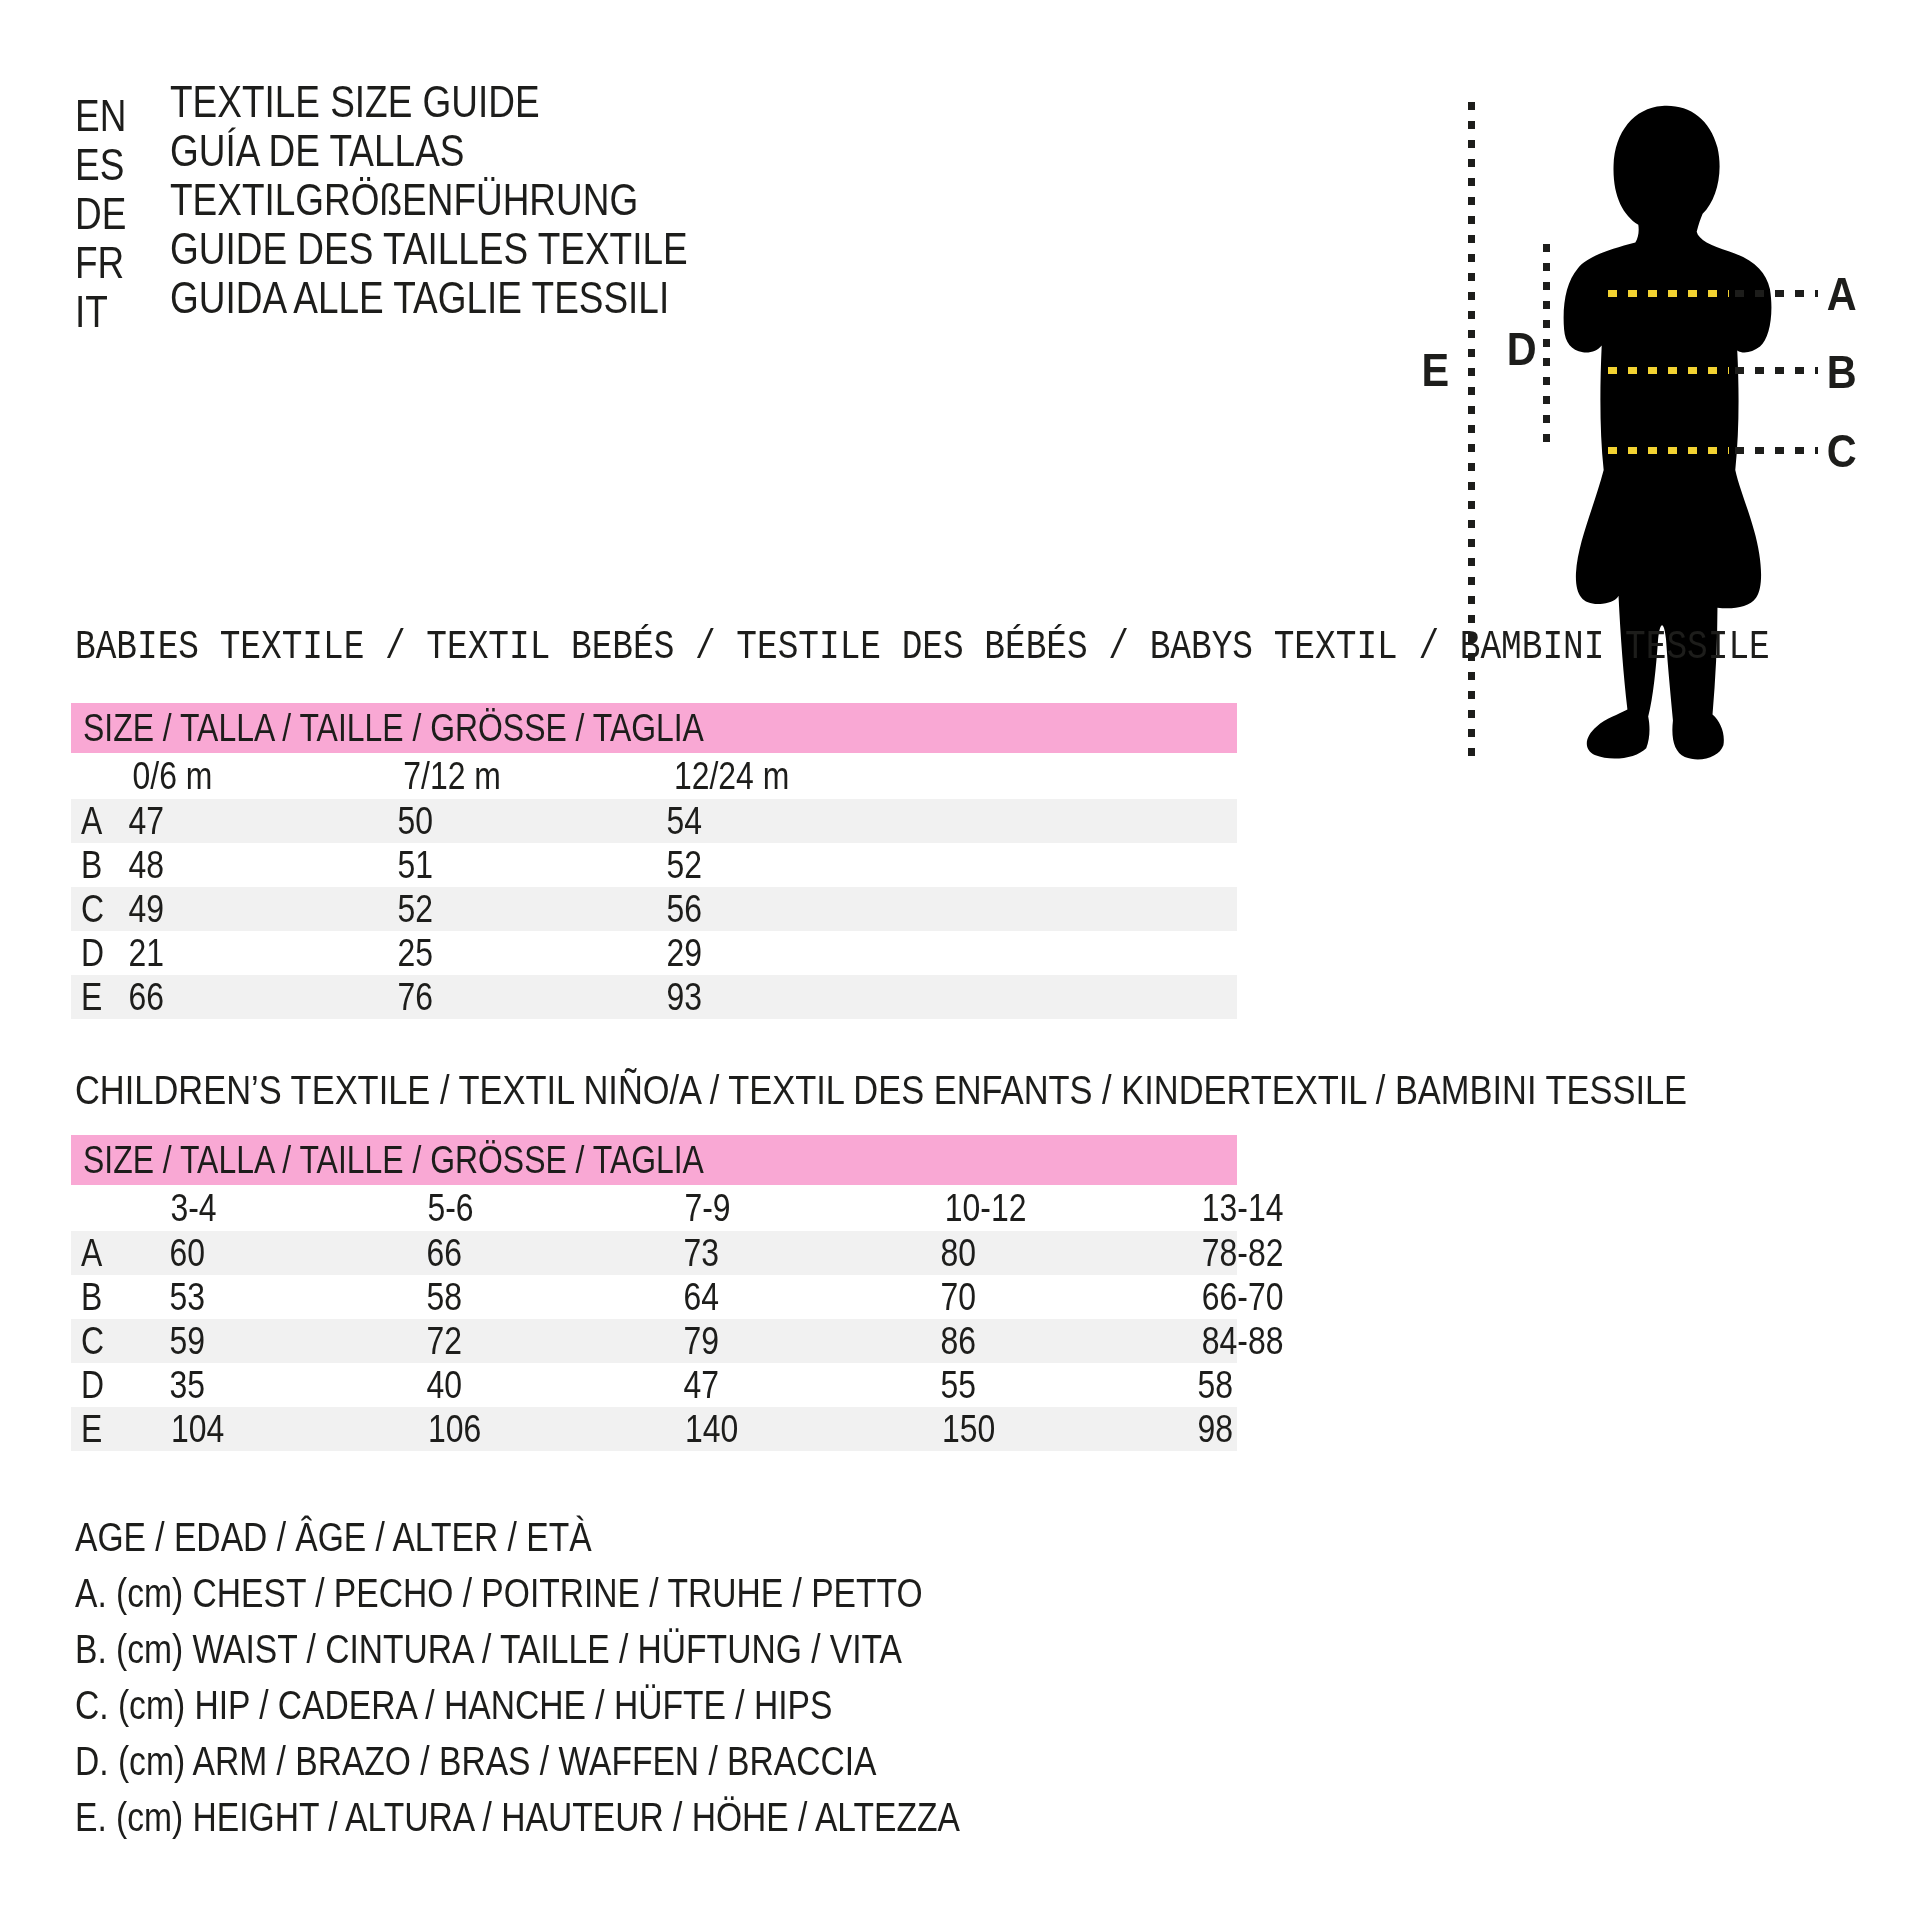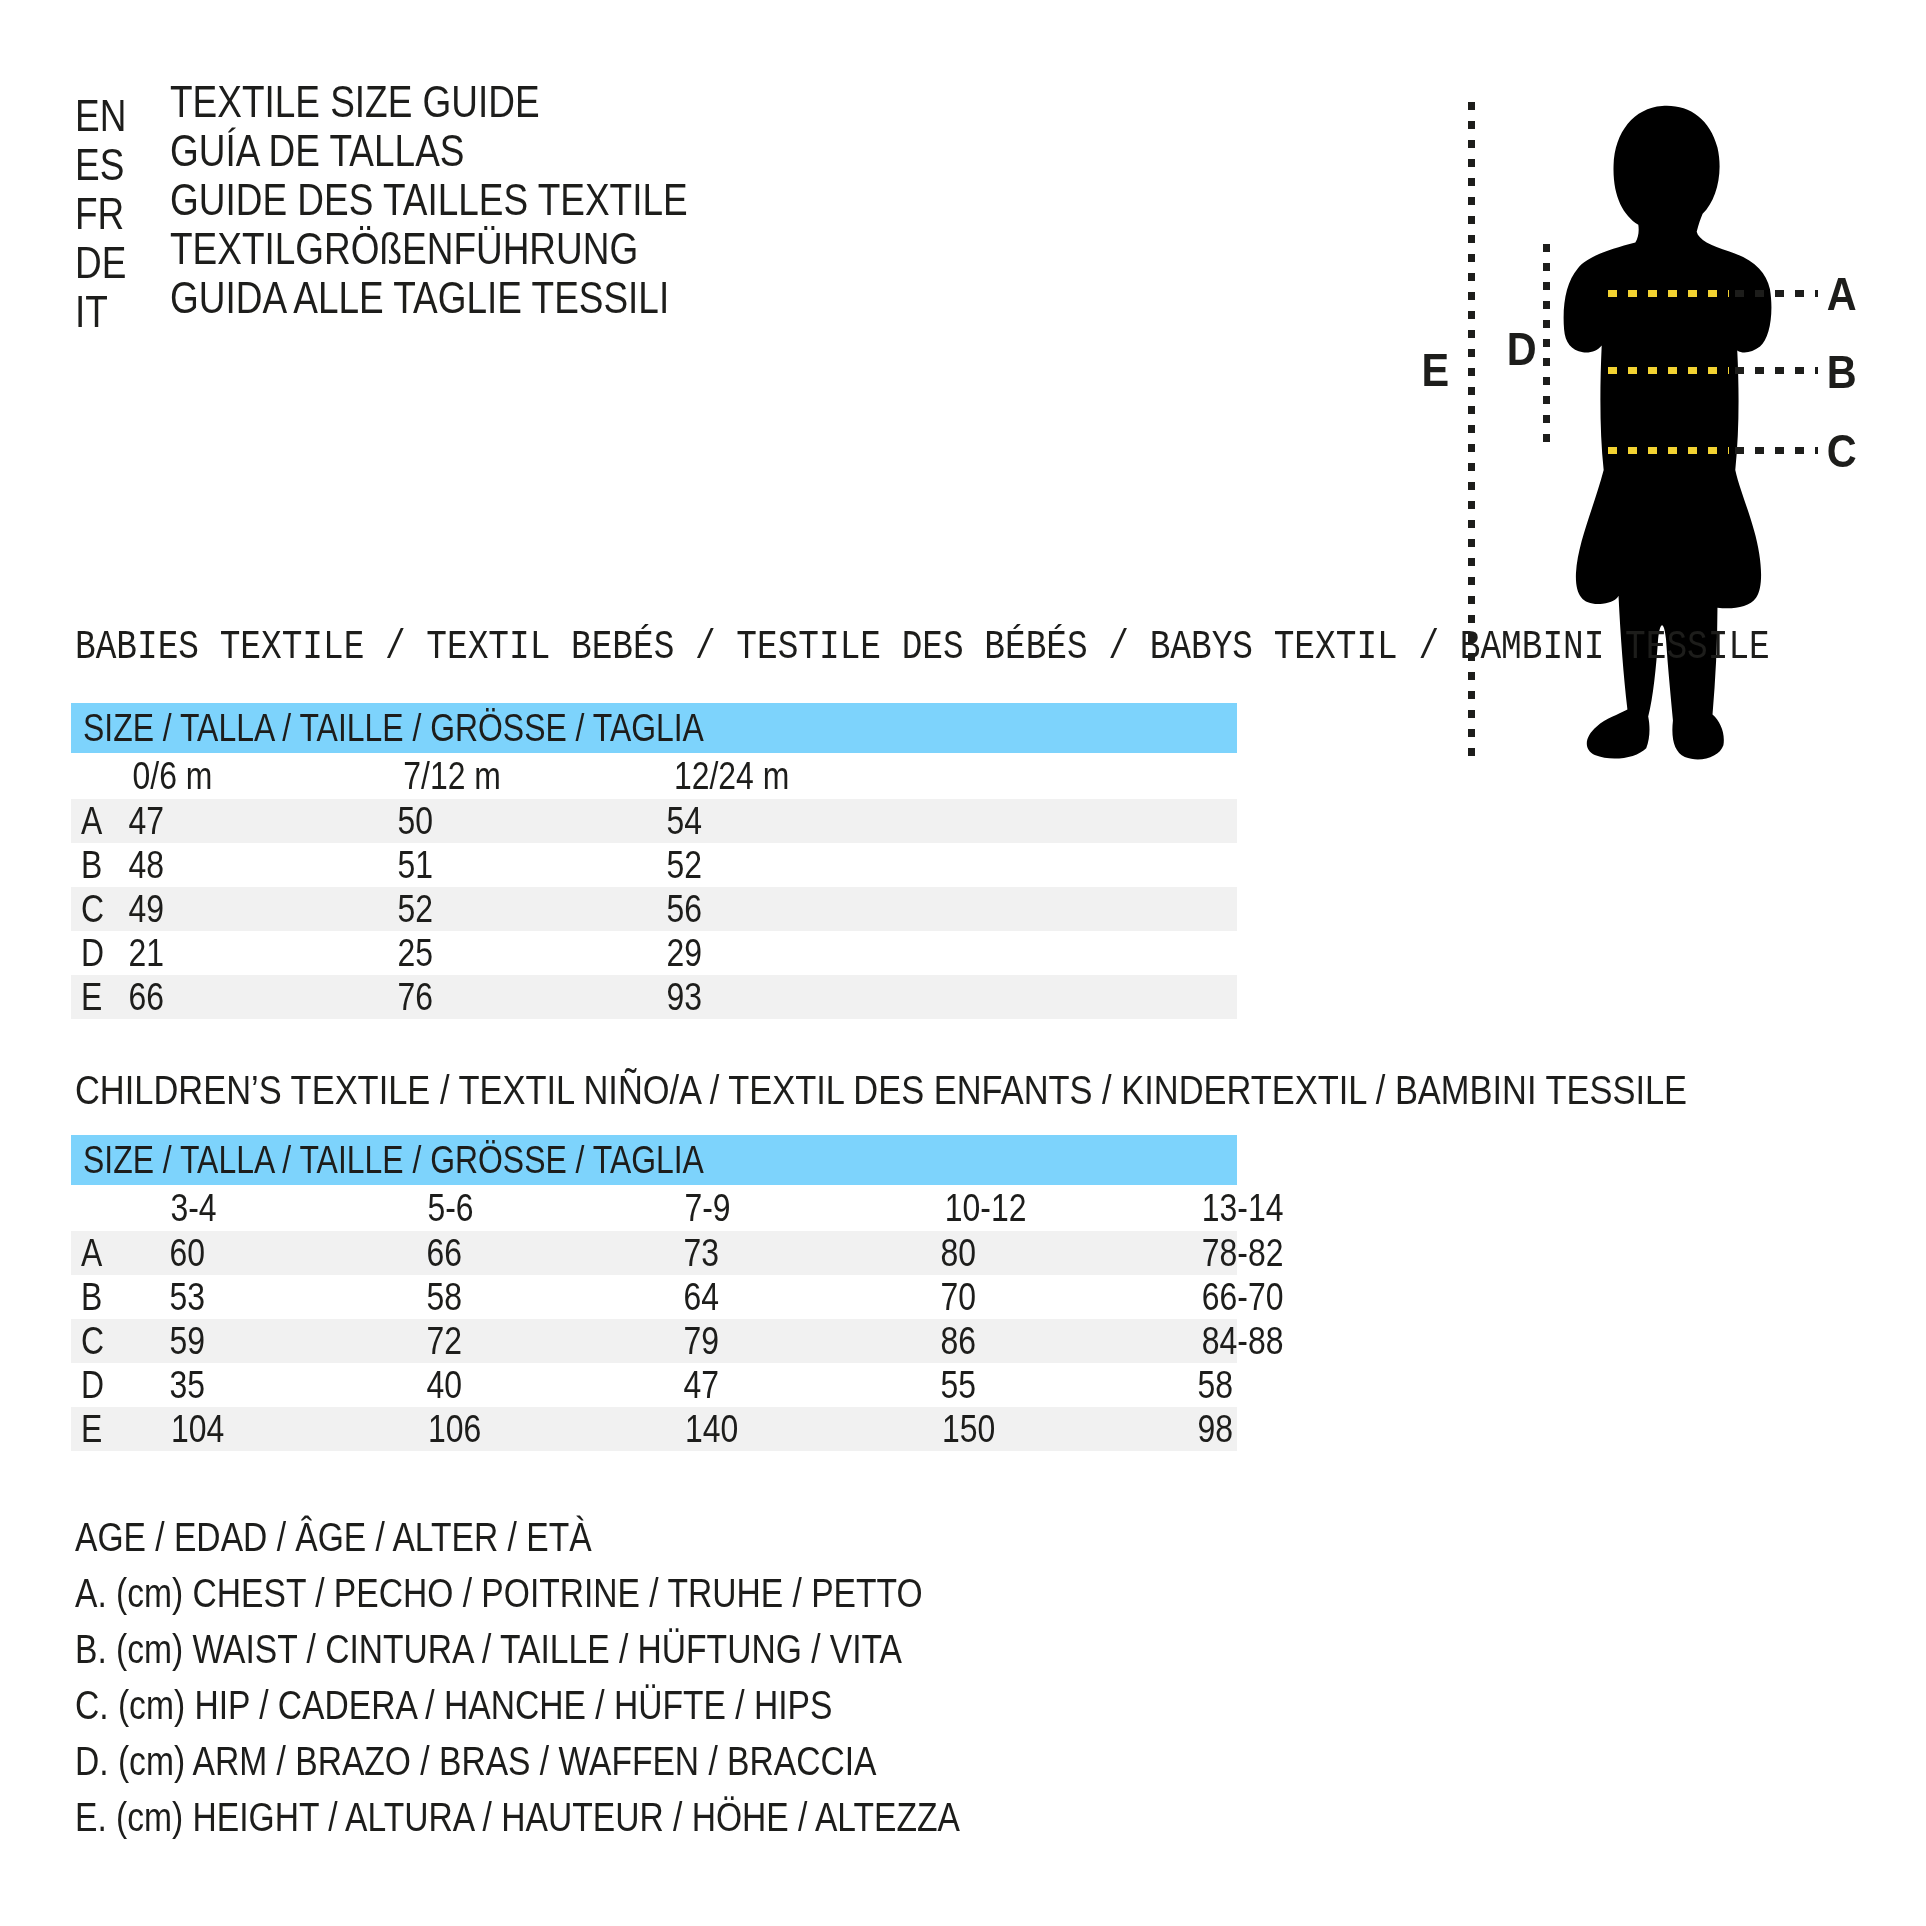--- a/index.html
+++ b/index.html
@@ -28,21 +28,21 @@
   .lang-list { position: absolute; left: 75px; top: 77px; }
   .lang-row { display: flex; height: 49px; align-items: center; font-size: 44px; }
   .lang-code { width: 95px; flex: 0 0 95px; margin-top: 28px; }
 
   
   .section-heading { position: absolute; left: 75px; font-size: 41px; line-height: 46px; }
 
   
   .size-table { position: absolute; left: 71px; width: 1166px; }
   .t-header {
-    height: 50px; background: #7dd3fc;
+    height: 50px; background: #f9a8d4;
     font-size: 38px; line-height: 50px;
     padding-left: 12px; box-sizing: border-box;
   }
   .t-row { display: grid; height: 44px; align-items: center; font-size: 38px; }
   .t-row.sub { height: 46px; }
   .t-row.striped { background: #f1f1f1; }
   .cols-babies { grid-template-columns: 54px 269px 269px 269px 1fr; }
   .cols-children { grid-template-columns: 54px 216px 216px 216px 216px 216px 1fr; gap: 41px; }
   .t-row .lbl { padding-left: 10px; text-align: left; }
   .t-row .val { text-align: left; }
@@ -72,26 +72,26 @@
   <div class="lang-list">
     <div class="lang-row">
       <span class="lang-code"><span class="cond">EN</span></span>
       <span class="cond">TEXTILE SIZE GUIDE</span>
     </div>
     <div class="lang-row">
       <span class="lang-code"><span class="cond">ES</span></span>
       <span class="cond">GUÍA DE TALLAS</span>
     </div>
     <div class="lang-row">
+      <span class="lang-code"><span class="cond">DE</span></span>
+      <span class="cond">TEXTILGRÖßENFÜHRUNG</span>
+    </div>
+    <div class="lang-row">
       <span class="lang-code"><span class="cond">FR</span></span>
       <span class="cond">GUIDE DES TAILLES TEXTILE</span>
-    </div>
-    <div class="lang-row">
-      <span class="lang-code"><span class="cond">DE</span></span>
-      <span class="cond">TEXTILGRÖßENFÜHRUNG</span>
     </div>
     <div class="lang-row">
       <span class="lang-code"><span class="cond">IT</span></span>
       <span class="cond">GUIDA ALLE TAGLIE TESSILI</span>
     </div>
   </div>
 
   <svg class="silhouette" viewBox="0 0 218 665" aria-hidden="true">
     <path fill="#000000" d="
       M 104 2

